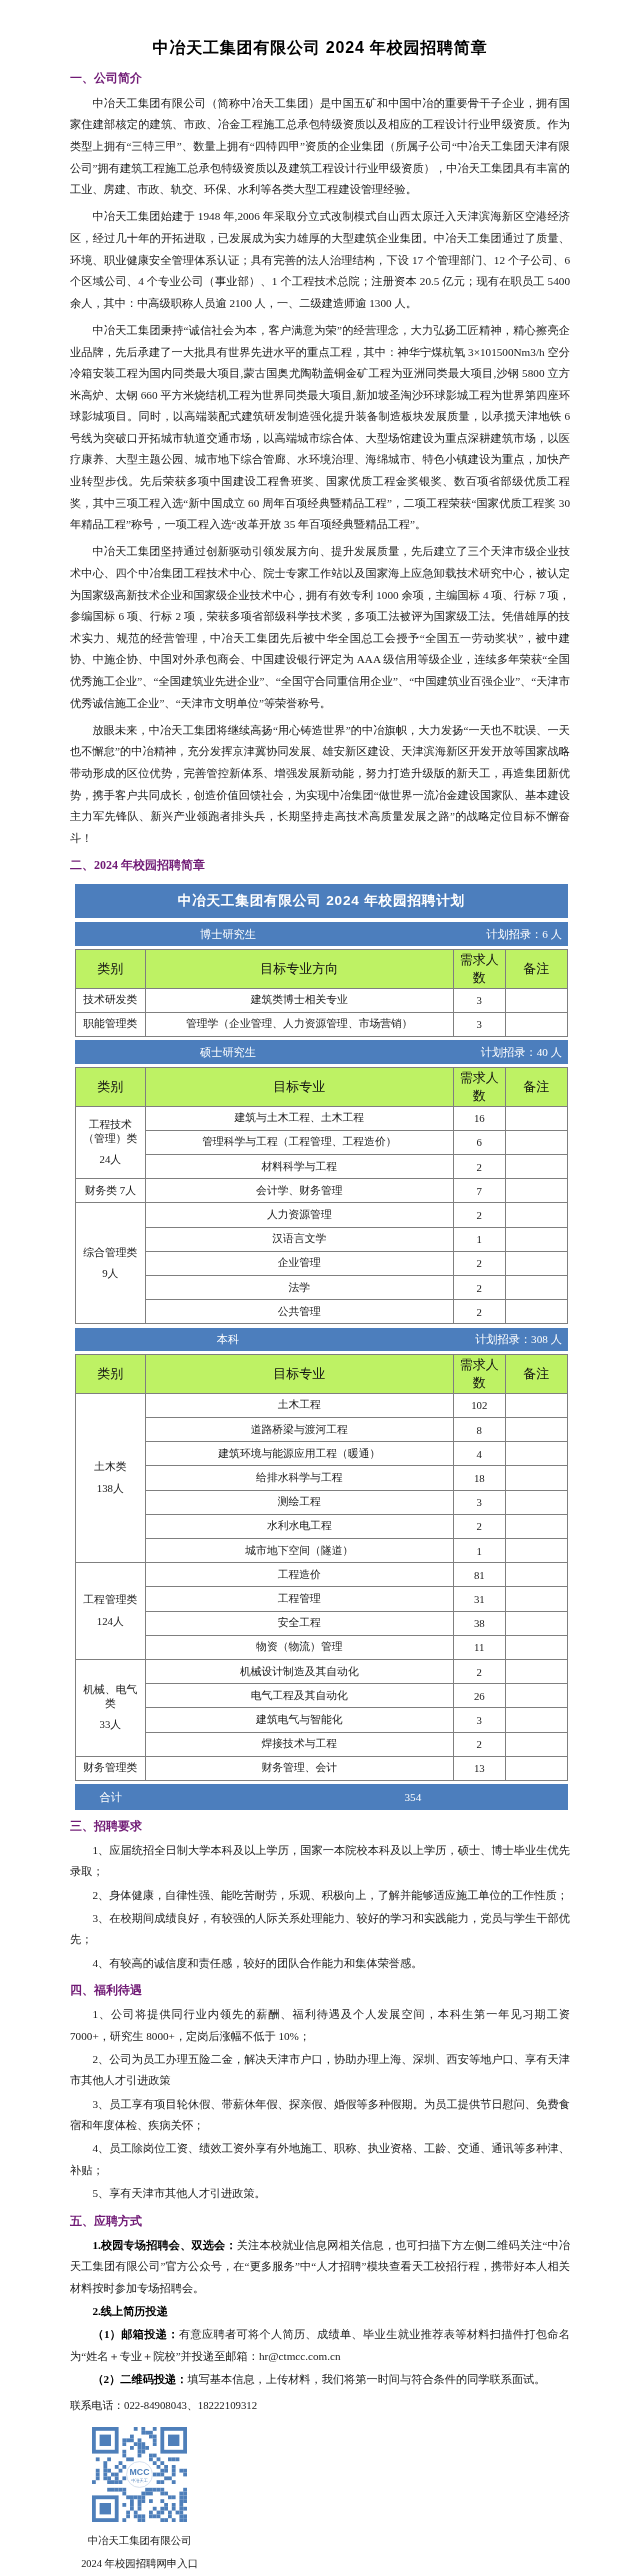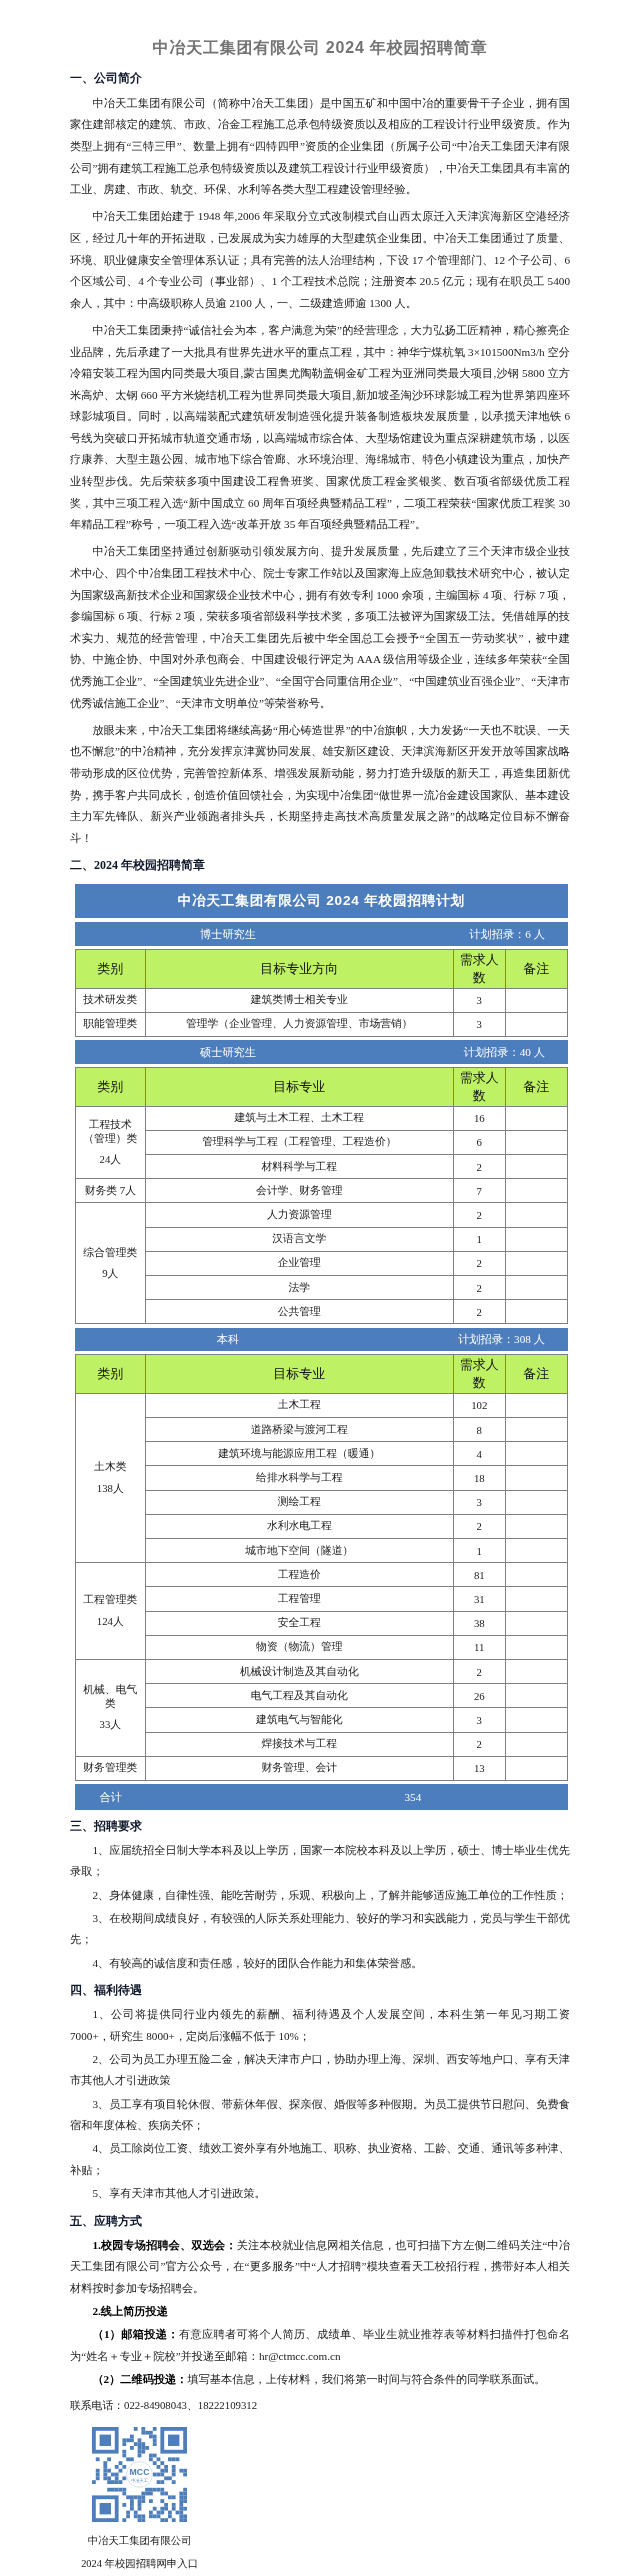--- a/index.html
+++ b/index.html
@@ -8,25 +8,25 @@
     width:640px;height:2576px;
     margin:0 auto;
     background:#ffffff;
     overflow:hidden;
     font-family:"Liberation Serif","DejaVu Serif",serif;
     color:#111;
   }
   .content{padding:38px 70px 0 70px;}
   h1.doc-title{
     font-family:"Liberation Sans","DejaVu Sans",sans-serif;
-    font-size:16px;font-weight:bold;color:#737373;
+    font-size:16px;font-weight:bold;color:#000000;
     text-align:center;margin:0 0 11.2px 0;letter-spacing:0.8px;
   }
   h2.sec{
-    font-size:12px;font-weight:bold;color:#0f172a;
+    font-size:12px;font-weight:bold;color:#701a75;
     margin:8px 0 4.8px 0;
   }
   p.para{
     font-size:11.2px;line-height:21.6px;margin:5.6px 0;
     text-align:justify;text-indent:2em;color:#1a1a1a;
   }
   p.tight{margin:1.6px 0;}
   b.lead{color:#000;margin-top:28px;}
   
   table.plan{
@@ -45,21 +45,21 @@
     font-size:13.6px;font-weight:bold;height:30px;letter-spacing:0.8px;
   }
   tr.gap td{border:none;background:#fff;height:4.8px;padding:0;}
   tr.gap.thin td{height:3.2px;}
   tr.band td{
     background:#4C7EBD;border:0.8px solid #4C7EBD;color:#fff;
     font-size:11.2px;height:21.6px;padding:0;
   }
   .band-flex{display:flex;align-items:center;width:100%;justify-content:space-between;}
   .band-flex .lvl{width:62%;text-align:center;}
-  .band-flex .plan-n{width:38%;text-align:right;padding-right:22px;box-sizing:border-box;}
+  .band-flex .plan-n{width:38%;text-align:right;padding-right:5px;box-sizing:border-box;}
   tr.cols td{background:#bef264;height:22.4px;font-size:13px;color:#111;font-family:Liberation Serif, serif;}
   td.major-l{text-align:left;padding-left:7.2px;}
   td.cat .cnt{margin-top:7.2px;}
   tr.total td{
     background:#4C7EBD;border:0.8px solid #4C7EBD;color:#fff;
     height:24px;padding:0;font-size:11.2px;
   }
   .total-flex{display:flex;align-items:center;width:100%;justify-content:space-between;}
   .total-flex .t-label{width:70px;text-align:center;}
   .total-flex .t-value{width:308px;text-align:center;}

